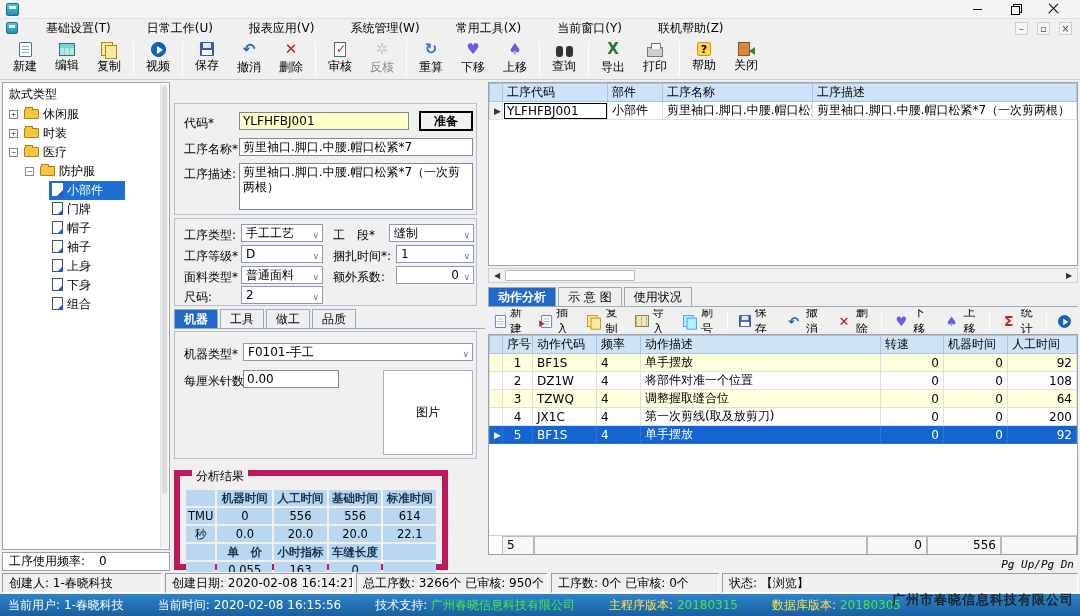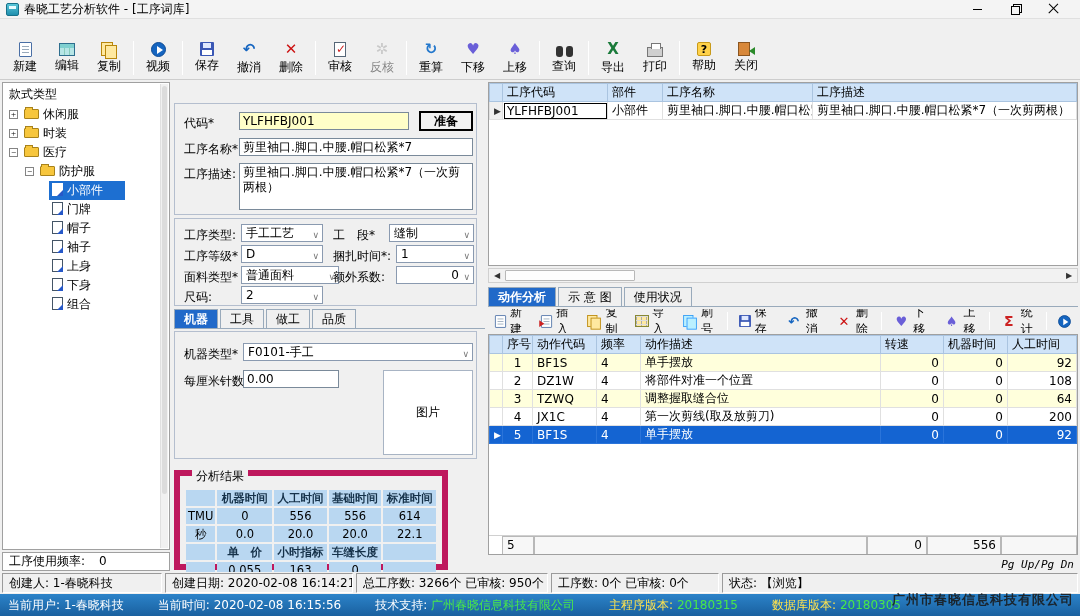--- a/index.html
+++ b/index.html
@@ -154,28 +154,42 @@
   .watermark{position:absolute;right:6px;top:591px;font-size:13px;font-weight:bold;color:rgba(25,25,25,.88);
              letter-spacing:1px;pointer-events:none;}
 </style>
 </head>
 <body>
 
 <div id="app">
 
   <div class="titlebar">
     <span class="appicon"></span>
-    <span class="title-text">春晓工艺分析软件 - [工序词库]</span>
     <span class="wctrl">
       <span class="wc wc-min"></span>
       <span class="wc wc-rest"></span>
       <span class="wc wc-close"></span>
     </span>
   </div>
 
+  <div class="menubar">
+    <span class="appicon"></span>
+    <span class="menu-item">基础设置(T)</span>
+    <span class="menu-item">日常工作(U)</span>
+    <span class="menu-item">报表应用(V)</span>
+    <span class="menu-item">系统管理(W)</span>
+    <span class="menu-item">常用工具(X)</span>
+    <span class="menu-item">当前窗口(Y)</span>
+    <span class="menu-item">联机帮助(Z)</span>
+    <span class="mdictrl">
+      <span>–</span>
+      <span>▫</span>
+      <span>×</span>
+    </span>
+  </div>
 
   <div class="toolbar">
     <div class="tbtn">
         <span class="i i-doc"></span>
         <span class="lbl">新建</span>
       </div>
     <div class="tbtn">
         <span class="i i-tbl"></span>
         <span class="lbl">编辑</span>
       </div>
@@ -282,21 +296,21 @@
     <div class="gbox" style="top:136px;height:88px">
       <span class="flabel" style="left:9px;top:8px">工序类型:</span>
       <span class="dd" style="left:66px;top:5px;width:82px">手工工艺</span>
       <span class="flabel" style="left:158px;top:8px">工　段*</span>
       <span class="dd" style="left:214px;top:5px;width:85px">缝制</span>
       <span class="flabel" style="left:9px;top:29px">工序等级*</span>
       <span class="dd" style="left:66px;top:26px;width:82px">D</span>
       <span class="flabel" style="left:158px;top:29px">捆扎时间*:</span>
       <span class="dd" style="left:221px;top:26px;width:78px">1</span>
       <span class="flabel" style="left:9px;top:50px">面料类型*</span>
-      <span class="dd" style="left:66px;top:47px;width:98px">普通面料</span>
+      <span class="dd" style="left:66px;top:47px;width:82px">普通面料</span>
       <span class="flabel" style="left:158px;top:50px">额外系数:</span>
       <span class="dd num" style="left:221px;top:47px;width:78px">0</span>
       <span class="flabel" style="left:9px;top:70px">尺码:</span>
       <span class="dd" style="left:66px;top:67px;width:82px">2</span>
     </div>
 
     <div class="tabrow" style="top:228px">
       <span class="tab active">机器</span>
       <span class="tab">工具</span>
       <span class="tab">做工</span>

